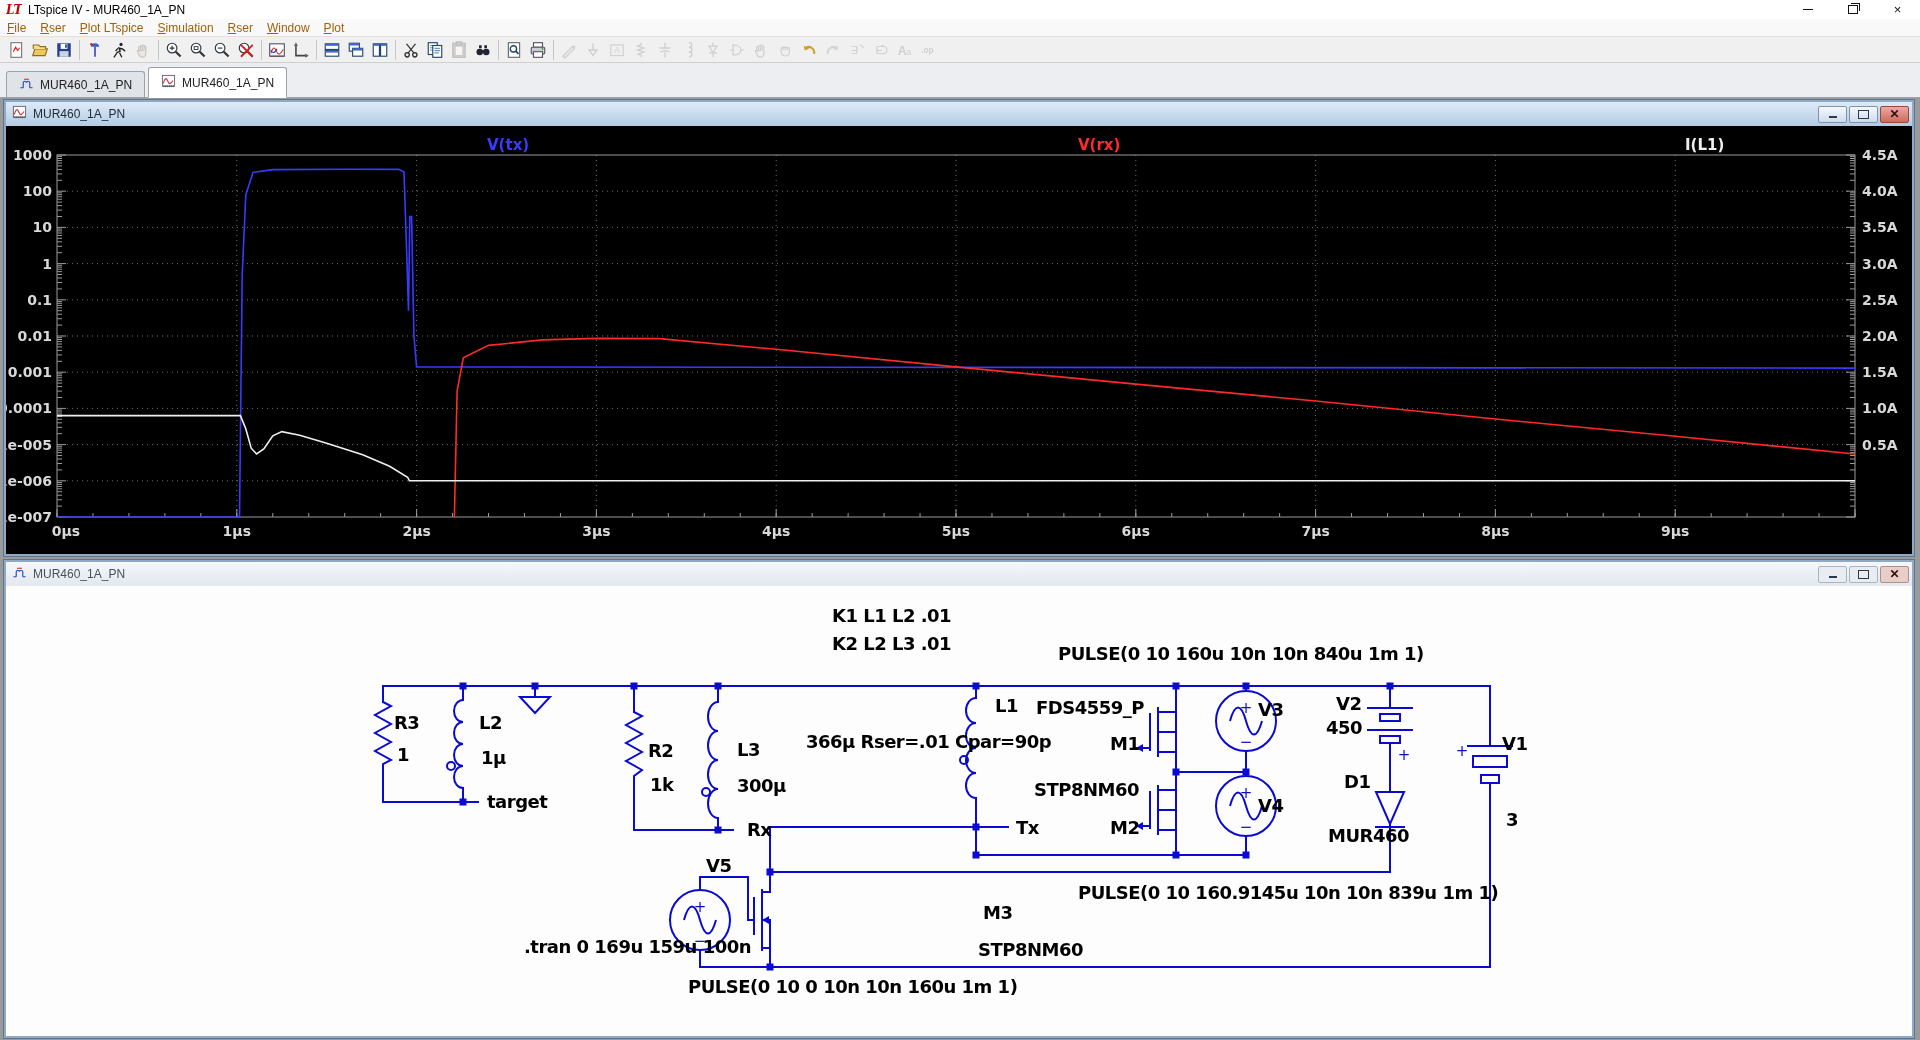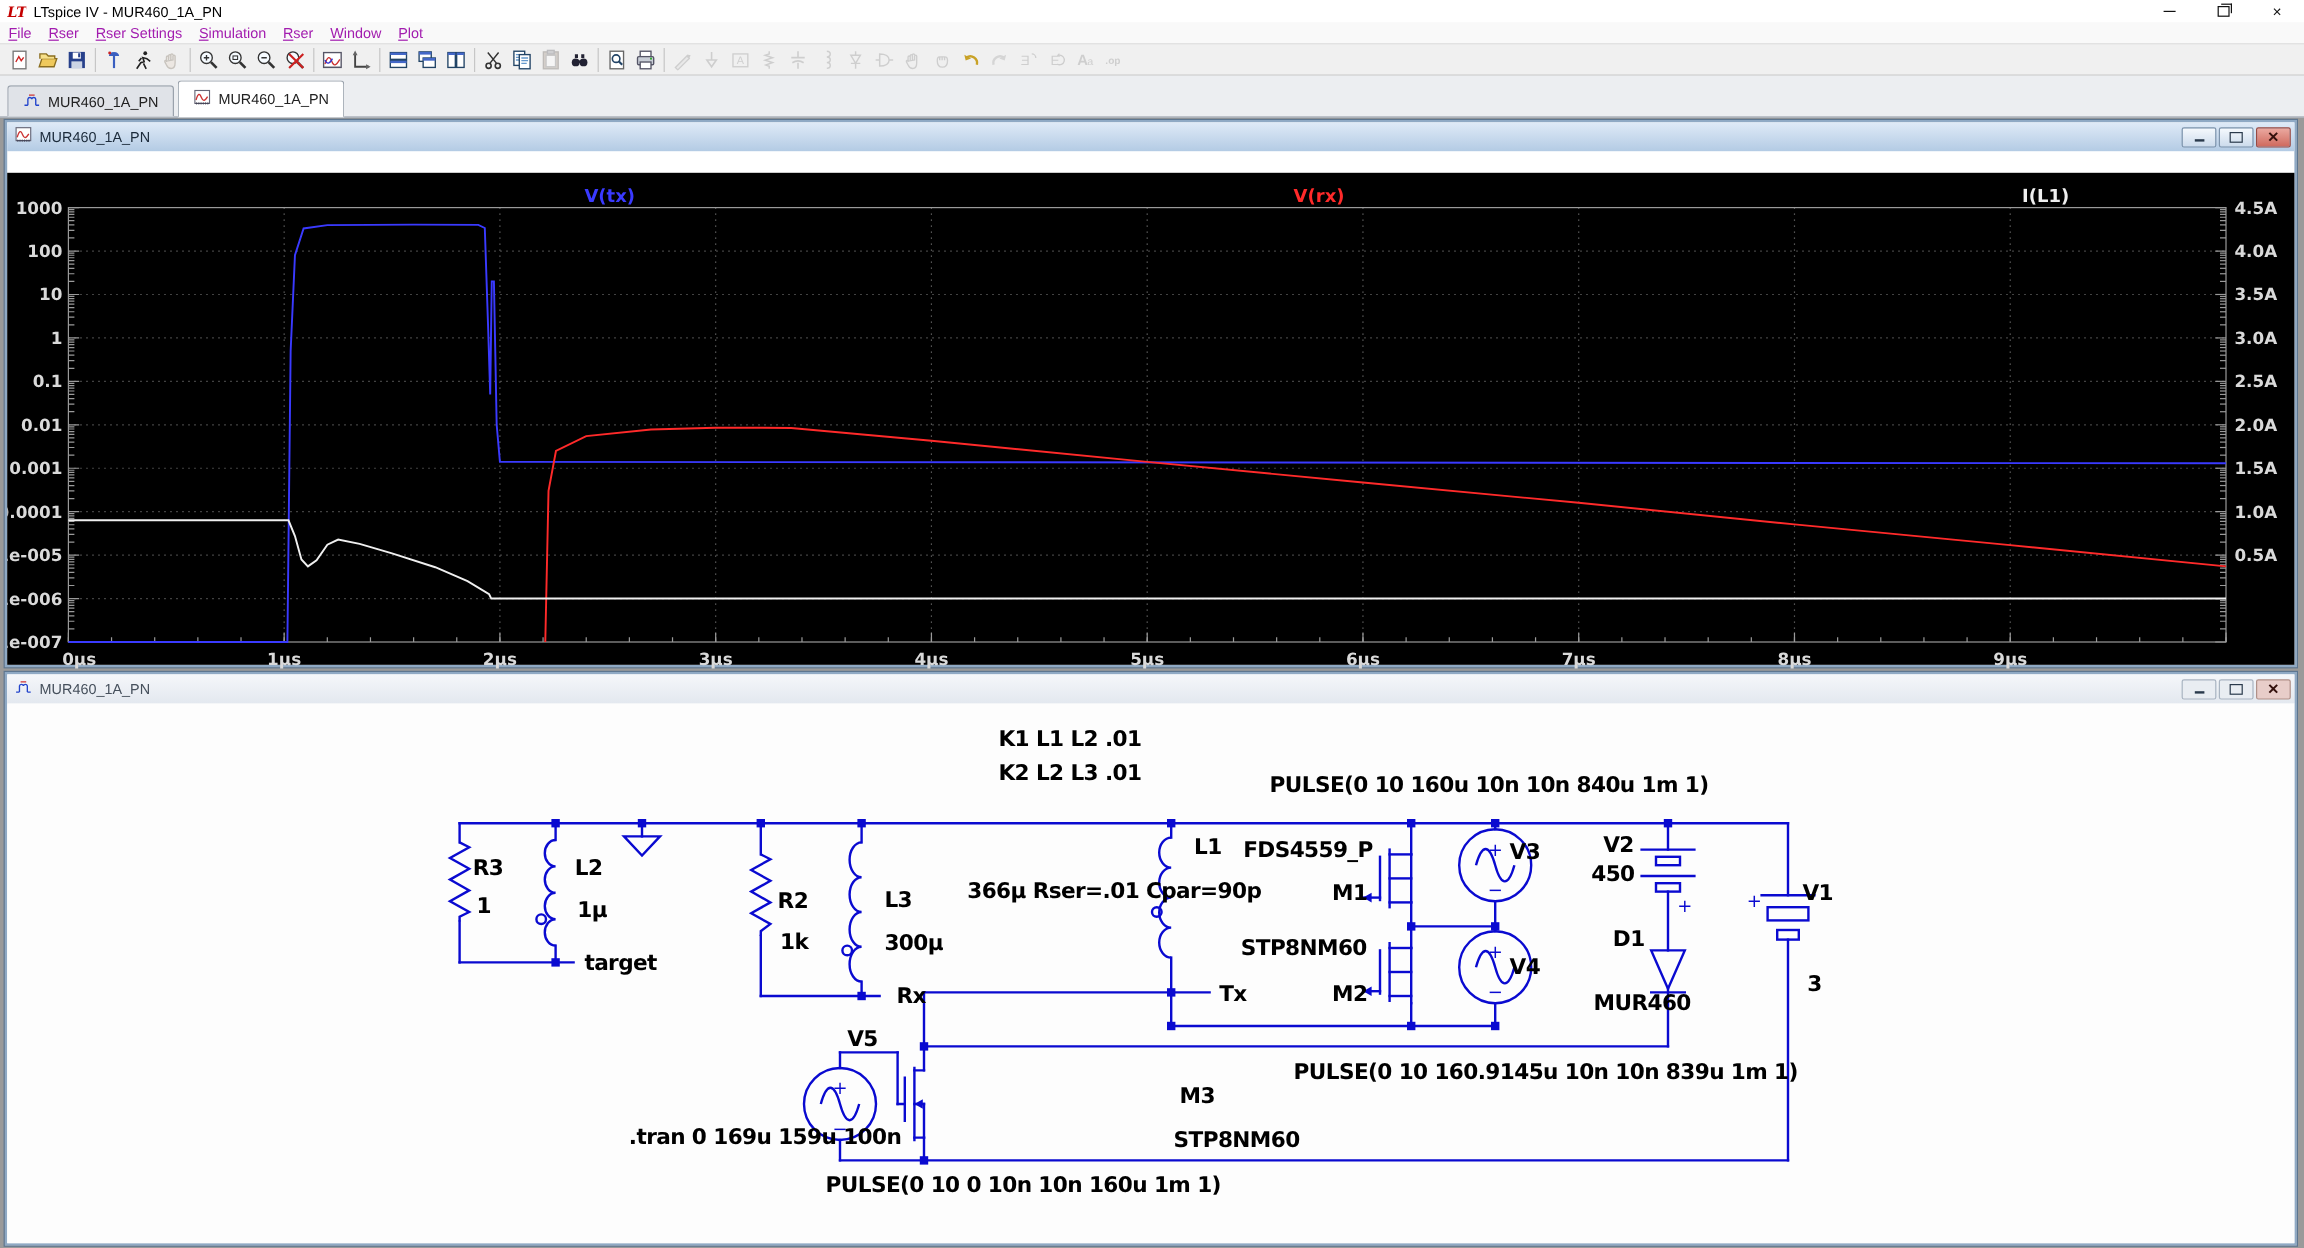--- a/index.html
+++ b/index.html
@@ -8,21 +8,21 @@
     display:flex;align-items:center;font-size:12px;color:#000;border-bottom:1px solid #e8e8e8;}
   #titlebar .ticon{margin:0 6px 0 6px;display:flex;align-items:center;}
   #titlebar .ttl{flex:0 1 auto;}
   .winctl{margin-left:auto;display:flex;align-items:center;}
   .winctl .wc{width:45px;height:19px;display:flex;align-items:center;justify-content:center;color:#111;}
   .wc .minbar{width:10px;height:1px;background:#111;}
   .wc .restorebox{width:8px;height:7px;border:1px solid #111;position:relative;background:#fff;}
   .wc .restorebox:before{content:"";position:absolute;left:2px;top:-3px;width:8px;height:7px;border:1px solid #111;border-bottom:none;border-left:none;}
   .wc .closex{font-size:13px;line-height:13px;}
   #menubar{position:absolute;left:0;top:19px;width:1920px;height:17px;background:#f9f9f9;
-    display:flex;align-items:center;font-size:12px;color:#a21caf;}
+    display:flex;align-items:center;font-size:12px;color:#a16207;}
   .menu-item{display:inline-block;padding:1px 7px;}
   .menu-item::first-letter{text-decoration:underline;}
   #toolbar{position:absolute;left:0;top:36px;width:1920px;height:27px;background:#f0f0f0;
     border-top:1px solid #e2e2e2;border-bottom:1px solid #cfcfcf;display:flex;align-items:center;padding-left:4px;box-sizing:border-box;}
   .tbi{width:24px;height:22px;display:inline-flex;align-items:center;justify-content:center;border-radius:2px;}
   .tbi.dim{opacity:.38;filter:grayscale(.6);}
   .tbsep{width:1px;height:20px;background:#c6c6c6;margin:0 3px;}
   #tabbar{position:absolute;left:0;top:63px;width:1920px;height:35px;background:#eceef1;
     border-bottom:1px solid #9aa2ac;box-sizing:border-box;display:flex;align-items:flex-end;padding-left:6px;}
   .tab{height:25px;display:inline-flex;align-items:center;gap:6px;padding:0 12px;font-size:12px;color:#222;
@@ -34,21 +34,21 @@
   .wtitle.inactive{background:linear-gradient(#f5f7fa,#e3e8ef);color:#46505c;border-bottom:1px solid #c8d2dd;}
   .wbtns{margin-left:auto;display:flex;gap:2px;margin-right:3px;}
   .wbtn{width:29px;height:17px;border:1px solid #7e94ac;border-radius:2px;
     background:linear-gradient(#f5f9fd,#ccdbec);display:flex;align-items:center;justify-content:center;box-sizing:border-box;}
   .wbtn .minbar2{width:8px;height:2px;background:#2a3a4c;margin-top:6px;}
   .wbtn .maxbox{width:9px;height:7px;border:1.5px solid #2a3a4c;}
   .wbtn.close{background:linear-gradient(#eba9a0,#cf6a5e);border-color:#994840;}
   .wbtn.close span{color:#33100c;font-weight:bold;font-size:12px;line-height:12px;}
   .wbtn.flat{background:#e9edf2;border-color:#a9b4c1;}
   .wbtn.flat.close{background:#e8cdc9;border-color:#b09088;}
-  #plotclient{position:absolute;left:0;top:24px;right:0;bottom:0;background:#000;margin-top:18px;}
+  #plotclient{position:absolute;left:0;top:24px;right:0;bottom:0;background:#000;}
   #schclient{position:absolute;left:0;top:24px;right:0;bottom:0;background:#fdfdfd;}
   svg text{user-select:none;}
 </style>
 </head>
 <body>
 
 <div id="titlebar">
   <span class="ticon">
     <svg width="16" height="16" viewBox="0 0 16 16">
         <text x="0" y="12" font-size="12" font-style="italic" font-weight="bold" fill="#c40000" font-family="DejaVu Serif, serif">LT</text>
@@ -64,21 +64,21 @@
       </div>
     <div class="wc">
         <span class="closex">×</span>
       </div>
   </div>
 </div>
 
 <div id="menubar">
     <span class="menu-item">File</span>
     <span class="menu-item">Rser</span>
-    <span class="menu-item">Rser Settings</span>
+    <span class="menu-item">Plot LTspice</span>
     <span class="menu-item">Simulation</span>
     <span class="menu-item">Rser</span>
     <span class="menu-item">Window</span>
     <span class="menu-item">Plot</span>
   </div>
 <div id="toolbar">
     <span class="tbi">
       <svg width="18" height="18" viewBox="0 0 16 16">
         <rect x="3.5" y="1.5" width="9.5" height="13" fill="#fff" stroke="#777"></rect>
         <path d="M5.5 9.5l2.2-4 1.8 3 1.8-2.5" stroke="#c22" fill="none"></path>

